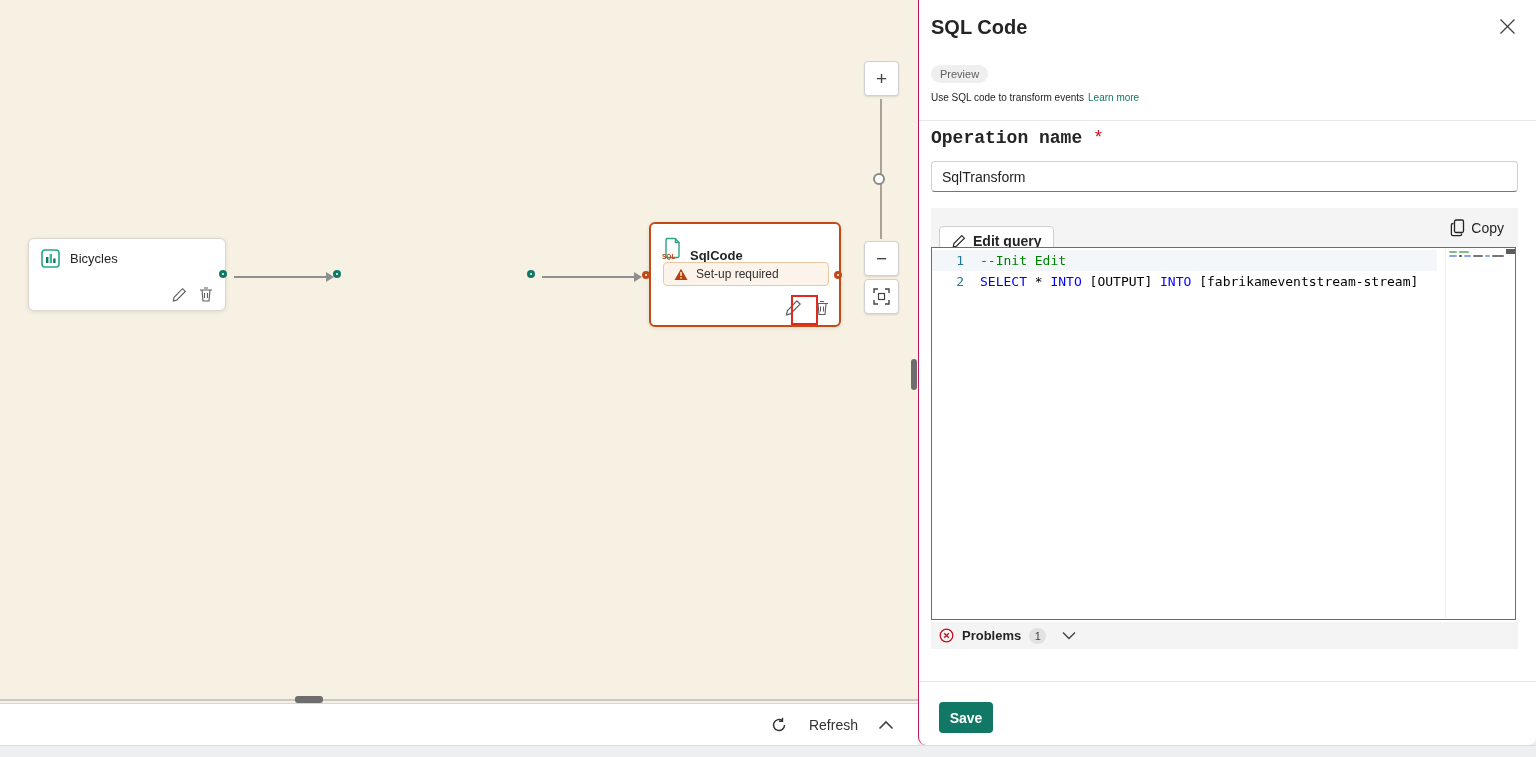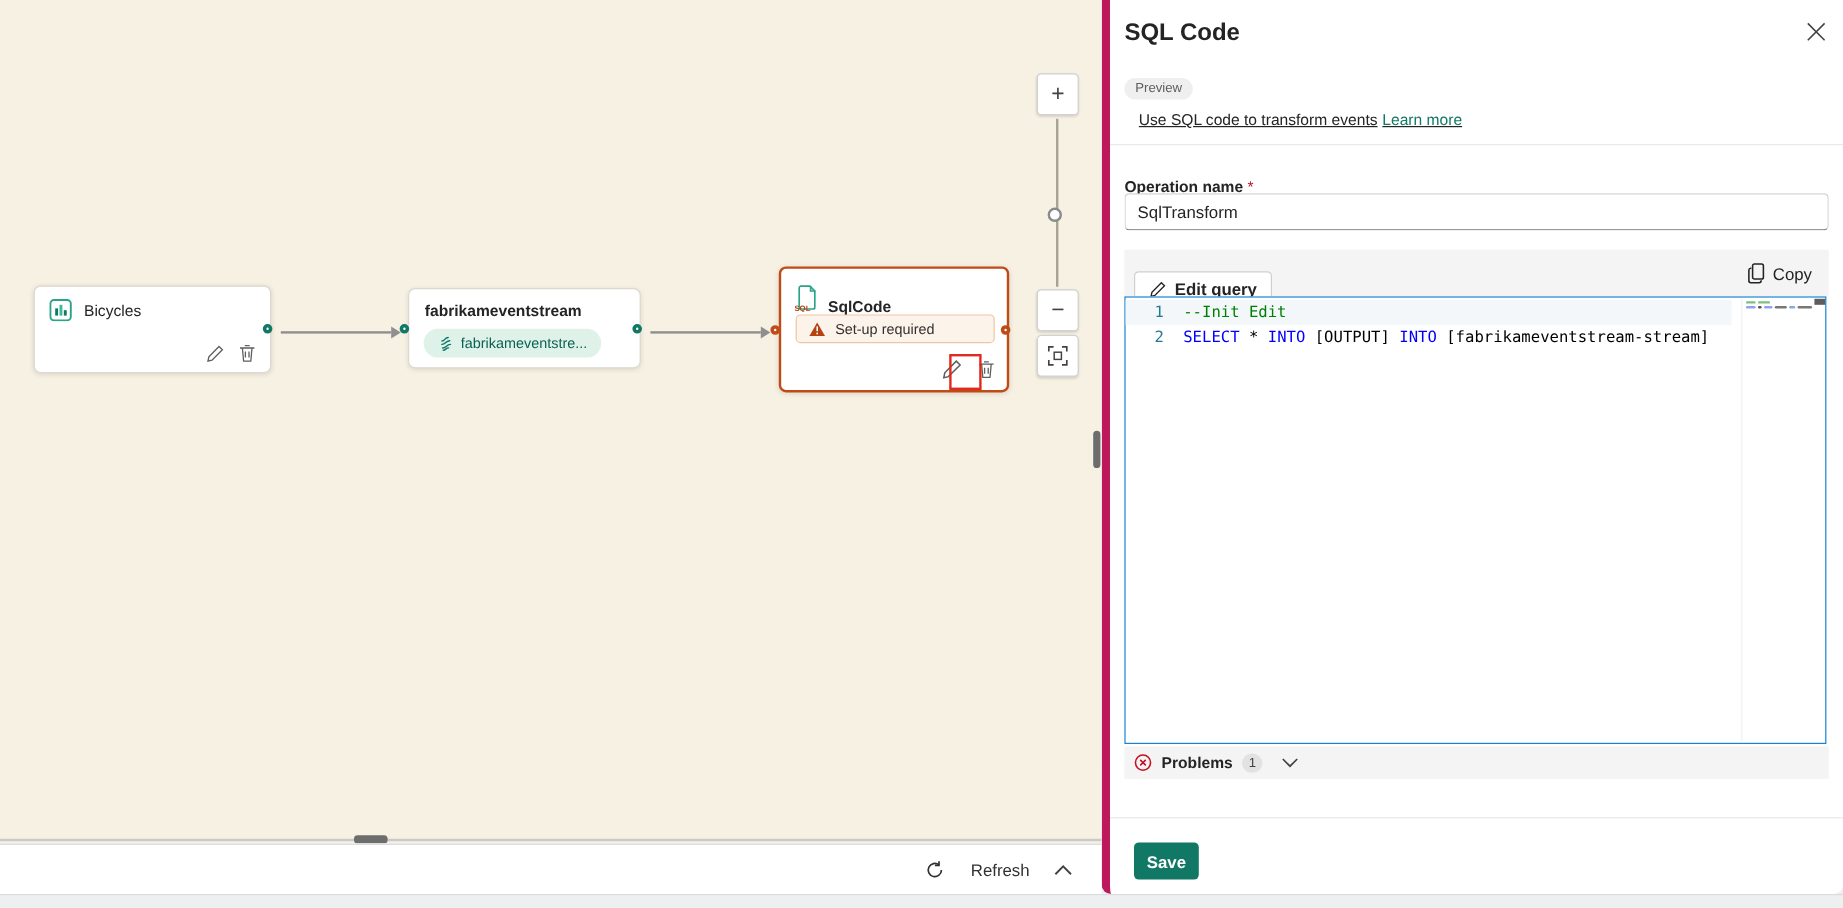--- a/index.html
+++ b/index.html
@@ -42,31 +42,31 @@
   #hscroll-thumb { left:295px; top:696px; width:28px; height:7px; background:#6d6d6d; border-radius:3px; }
   #vscroll-thumb { left:911px; top:359px; width:6px; height:31px; background:#6d6d6d; border-radius:3px; }
 
   #bottom-bar { left:0; top:703px; width:918px; height:42px; background:#fff; border-top:1px solid #d6d6d6;
                 display:flex; align-items:center; justify-content:flex-end; gap:18px; padding-right:22px; }
   .refresh-wrap { display:flex; align-items:center; gap:22px; color:#323130; font-size:14px; cursor:pointer; }
 
   #bottom-strip { left:0; top:745px; width:1536px; height:12px; background:#eeeff0; border-top:1px solid #dcdcdc; }
 
   
-  #panel { left:918px; top:0; width:618px; height:745px; background:#fff; border-left:7px solid #be185d;
+  #panel { left:918px; top:0; width:618px; height:745px; background:#fff; border-left:1px solid #be185d;
            border-radius:0 0 8px 8px; }
   #panel-title { position:absolute; left:12px; top:16px; font-size:20px; font-weight:700; color:#242424; }
   #close-btn { position:absolute; left:578px; top:18px; width:20px; height:20px; background:none; border:none; cursor:pointer; }
   #preview-badge { position:absolute; left:12px; top:65px; height:18px; padding:0 9px; background:#efefef;
                    border-radius:9px; font-size:11px; color:#5f5f5f; display:flex; align-items:center; }
-  #panel-desc { position:absolute; left:24px; top:92px; font-size:13px; color:#242424;text-decoration:underline; }
+  #panel-desc { position:absolute; left:12px; top:92px; font-size:10px; color:#242424; }
   #panel-desc a { color:#117865; text-decoration:none; margin-left:4px; }
   .divider { position:absolute; left:0; width:618px; height:1px; background:#e8e8e8; }
 
-  #op-label { position:absolute; left:12px; top:148px; font-size:13px; font-weight:700; color:#242424; }
+  #op-label { position:absolute; left:12px; top:128px; font-size:18px; font-weight:700; color:#242424;font-family:Liberation Mono, monospace; }
   #op-label .star { color:#c50f1f; font-weight:400; }
   #op-input { position:absolute; left:12px; top:161px; width:587px; height:31px; border:1px solid #cfcfcf;
               border-bottom-color:#767676; border-radius:4px; padding:0 10px; font-size:14px; color:#242424;
               font-family:"Liberation Sans", sans-serif; }
 
   #editor-toolbar { position:absolute; left:12px; top:208px; width:587px; height:39px; background:#f4f4f4;
                     display:flex; align-items:center; justify-content:space-between; padding:0 14px 0 8px; }
   #edit-query-btn { height:29px; background:#fff; border:1px solid #cfcfcf; border-radius:4px; padding:0 12px;
                     display:flex; align-items:center; gap:7px; font-size:14px; font-weight:700; color:#242424;
                     font-family:"Liberation Sans", sans-serif; cursor:pointer;margin-top:26px; }
@@ -127,31 +127,20 @@
             <path d="M1 3h12M5 1h4M3 3l1 11h6l1-11M5.5 6v5M8.5 6v5" fill="none" stroke="#5f5f5f" stroke-width="1.1"></path>
           </svg>
       </button>
     </div>
   </div>
   <span class="port" style="left:219px; top:270px;"></span>
 
   <div class="edge" style="left:234px; top:276px; width:92px;"></div>
   <div class="edge-head" style="left:326px; top:272px;"></div>
 
-  <div class="node" style="left:340px; top:240px; width:194px; height:67px;">
-    <div class="node-title" style="position:absolute; left:13px; top:10px; font-weight:700;">fabrikameventstream</div>
-    <div class="stream-pill">
-      <span style="display:flex;">
-        <svg width="13" height="13" viewBox="0 0 13 13">
-          <path d="M8.5 1.2c-3 0-2.6 3-5.2 3M9.8 4c-3.6 0-3 3-6.6 3M10.4 7c-3.6 0-3.2 3-6.6 3M8.8 9.9c-2.4 0-2.2 2-4.4 2" fill="none" stroke="#117865" stroke-width="1.2" stroke-linecap="round"></path>
-        </svg>
-      </span>
-      <span>fabrikameventstre...</span>
-    </div>
-  </div>
   <span class="port" style="left:333px; top:270px;"></span>
   <span class="port" style="left:527px; top:270px;"></span>
 
   <div class="edge" style="left:542px; top:276px; width:92px;"></div>
   <div class="edge-head" style="left:634px; top:272px;"></div>
 
   <div class="node" style="left:649px; top:222px; width:192px; height:105px; border:2px solid #c14b17;">
     <div style="position:absolute; left:10px; top:9px; display:flex; align-items:center; gap:10px;">
       <span style="display:flex;">
         <svg width="19" height="23" viewBox="0 0 19 23">

